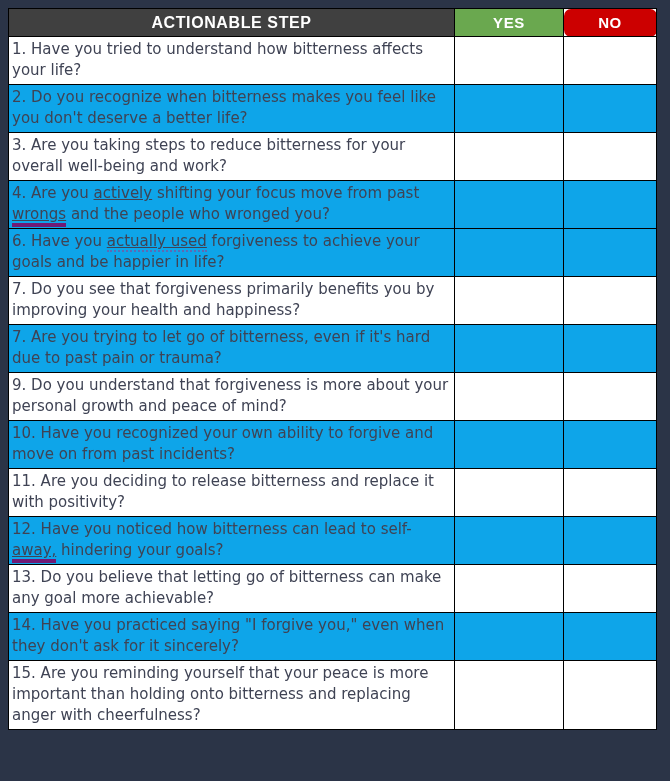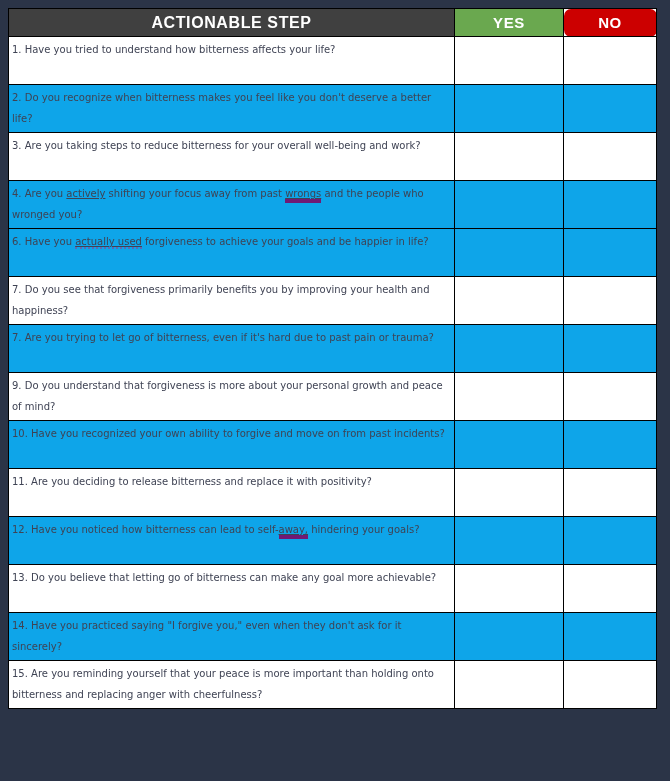--- a/index.html
+++ b/index.html
@@ -59,21 +59,21 @@
     padding: 2px;
     border-radius: 7px;
   }
   col.c-step { width: 446px; }
   col.c-yes  { width: 109px; }
   col.c-no   { width: 93px;  }
   tr.step-row { height: 48px; }
   tr.step-row.alt td { background: #0ea5e9; }
   td.step-cell {
     color: #3f4354;
-    font-size: 10px;
+    font-size: 15px;
     line-height: 21px;
     padding: 2px 4px 3px 3px;
     vertical-align: top;
     background: #ffffff;
   }
   td.answer-cell { background: #ffffff; }
   .u-plain  { text-decoration: underline; }
   .u-blue   { text-decoration: underline; border-bottom: 4px solid #701a75; }
   .u-dotted { text-decoration: underline; border-bottom: 2px dotted #5b6bb5; }
 </style>
@@ -104,21 +104,21 @@
           <td class="step-cell"><span>2. Do you recognize when bitterness makes you feel like you don't deserve a better life?</span></td>
           <td class="answer-cell"></td>
           <td class="answer-cell"></td>
         </tr>
         <tr class="step-row">
           <td class="step-cell"><span>3. Are you taking steps to reduce bitterness for your overall well-being and work?</span></td>
           <td class="answer-cell"></td>
           <td class="answer-cell"></td>
         </tr>
         <tr class="step-row alt">
-          <td class="step-cell"><span>4. Are you </span><span class="u-plain">actively</span><span> shifting your focus away from past </span><span class="u-blue">wrongs</span><span> and the people who wronged you?</span></td>
+          <td class="step-cell"><span>4. Are you </span><span class="u-plain">actively</span><span> shifting your focus move from past </span><span class="u-blue">wrongs</span><span> and the people who wronged you?</span></td>
           <td class="answer-cell"></td>
           <td class="answer-cell"></td>
         </tr>
         <tr class="step-row alt">
           <td class="step-cell"><span>6. Have you </span><span class="u-dotted">actually used</span><span> forgiveness to achieve your goals and be happier in life?</span></td>
           <td class="answer-cell"></td>
           <td class="answer-cell"></td>
         </tr>
         <tr class="step-row">
           <td class="step-cell"><span>7. Do you see that forgiveness primarily benefits you by improving your health and happiness?</span></td>

